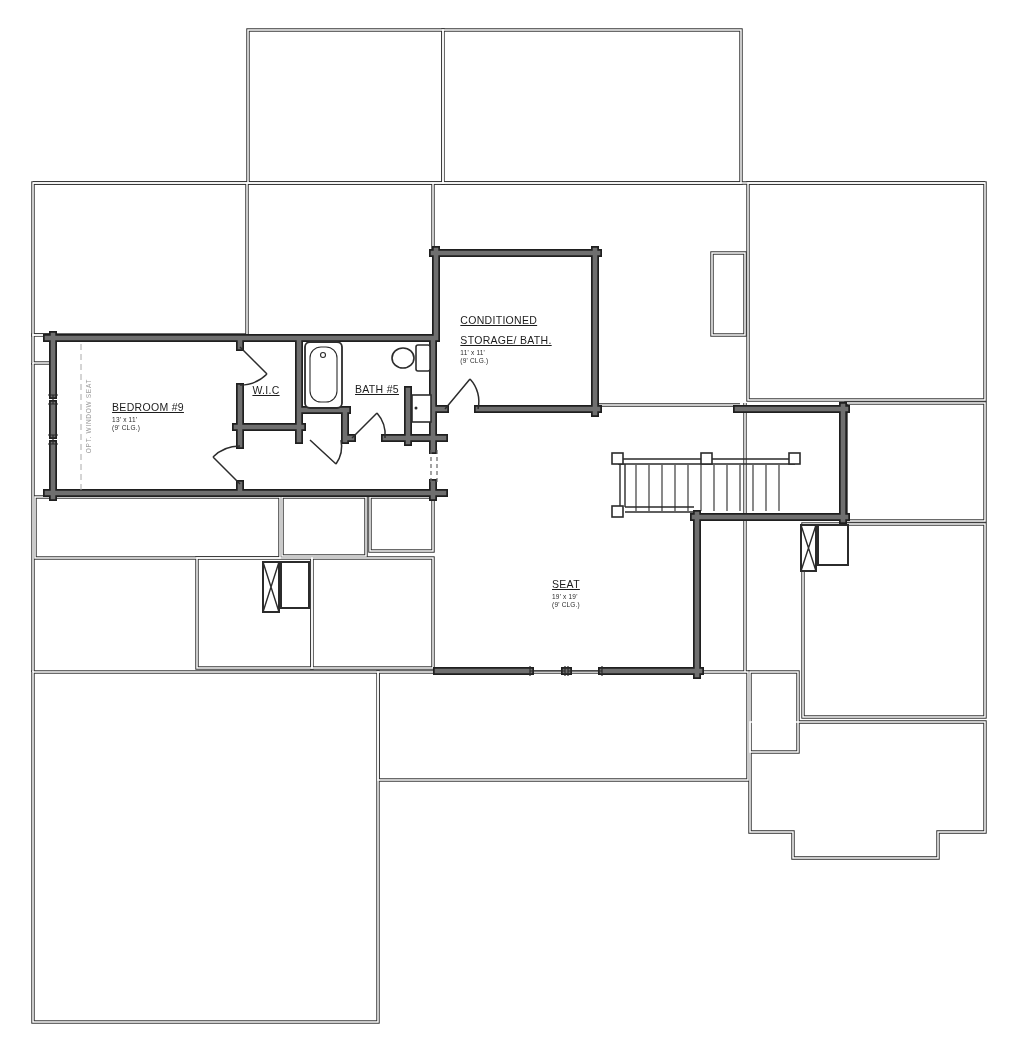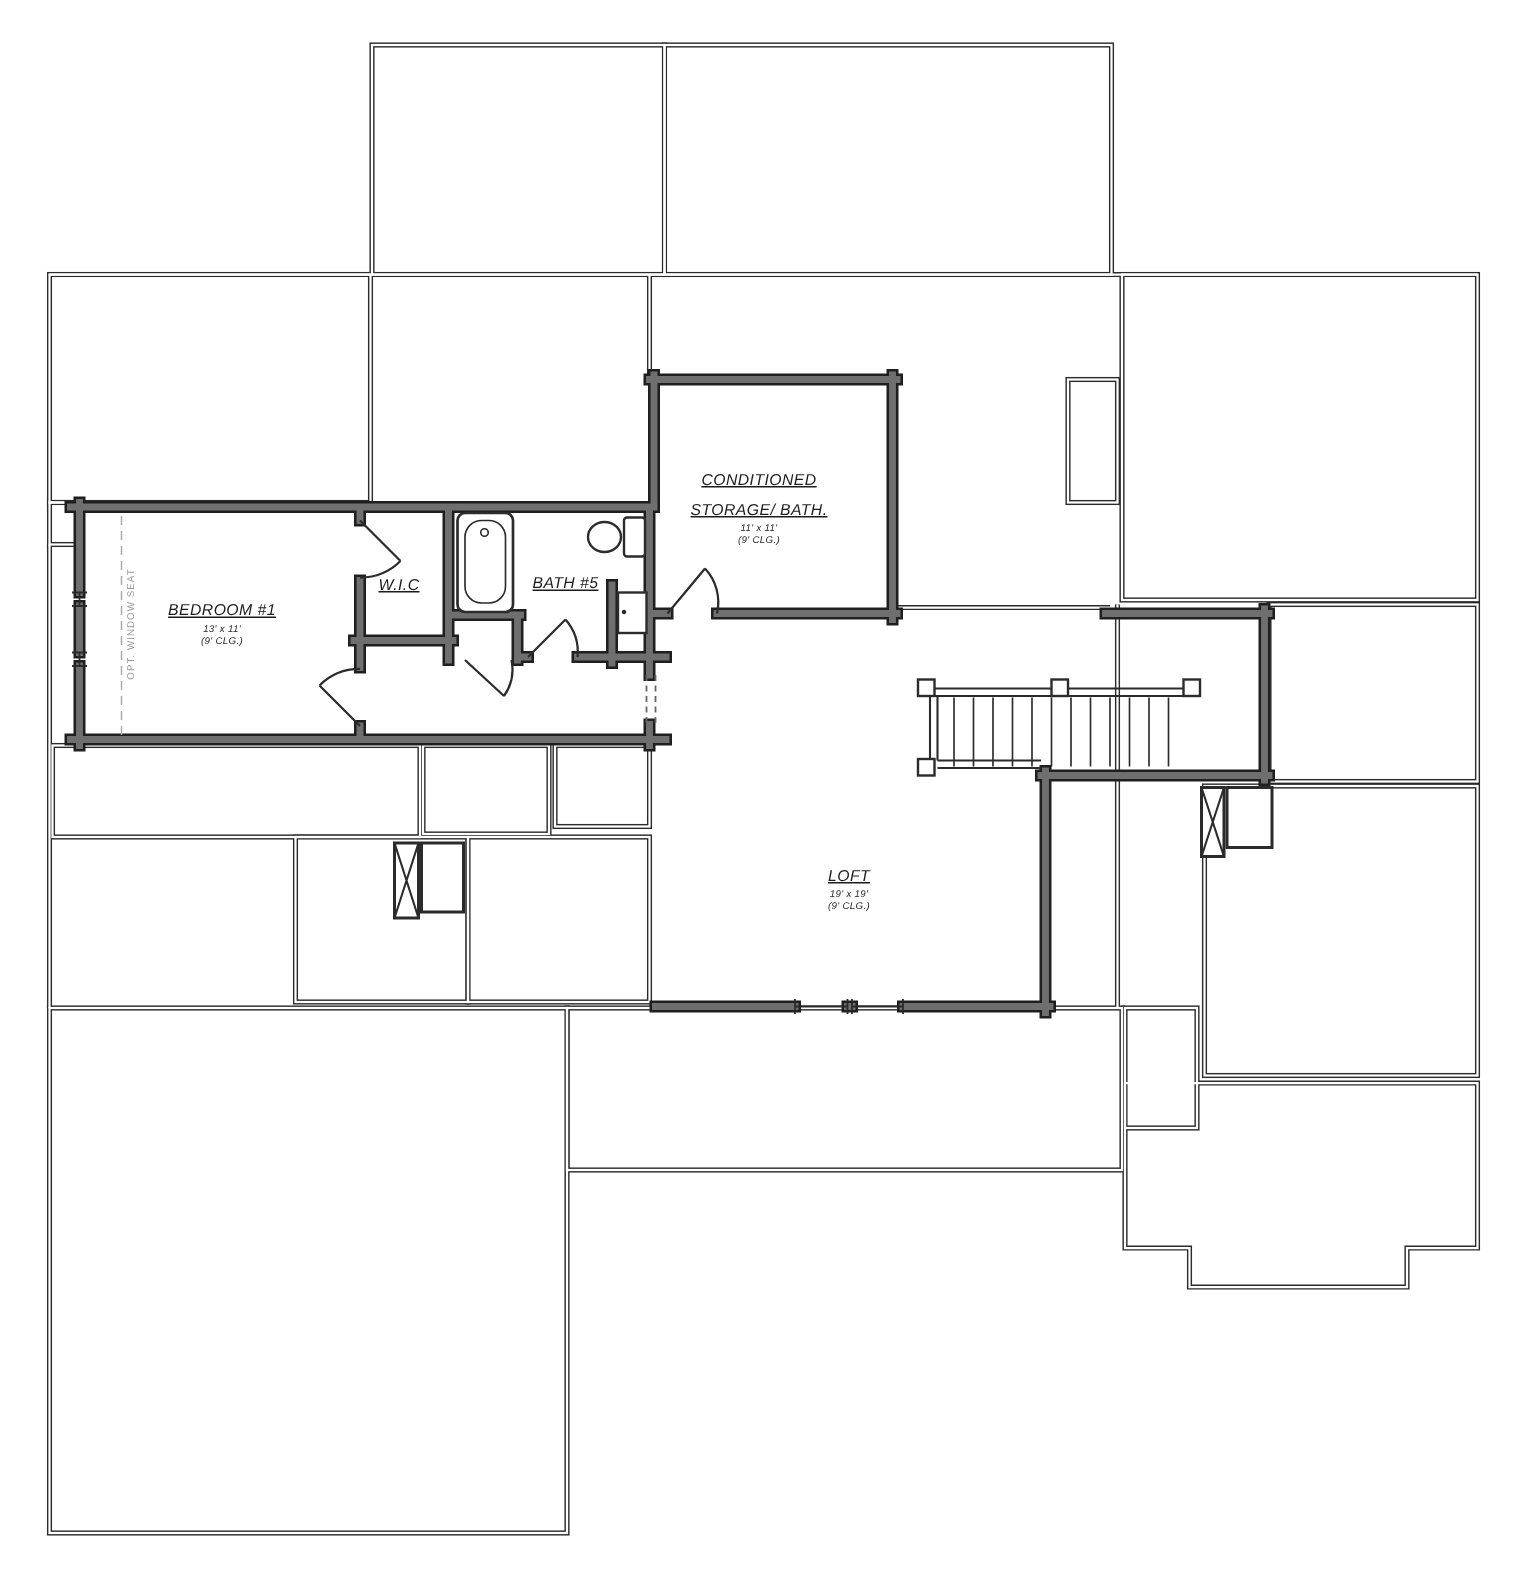--- a/index.html
+++ b/index.html
@@ -7,25 +7,23 @@
     position:relative;
     width:1022px;height:1051px;
     background:#ffffff;
     font-family:"Liberation Sans", sans-serif;
     overflow:hidden;
   }
   #plan-svg{position:absolute;left:0;top:0;}
   .room-label{
     position:absolute;
     transform:translateX(-50%);
-    text-align:center;
     color:#1c1c1c;
     white-space:nowrap;
     line-height:1.25;
-    font-style:italic;
   }
   .room-name{
     display:inline-block;
     font-size:10.5px;
     letter-spacing:.3px;
     text-decoration:underline;
     text-underline-offset:1px;
   }
   .room-sub{
     display:block;
@@ -219,41 +217,41 @@
     <rect x="416" y="345" width="14" height="26" rx="2" stroke-width="1.6"></rect>
     <ellipse cx="403" cy="358" rx="11" ry="10" stroke-width="1.6"></ellipse>
   </g>
   <g stroke="#2c2c2c" fill="#ffffff">
     <rect x="412" y="395" width="19" height="27" stroke-width="1.6"></rect>
     <circle cx="416" cy="408" r="1.5" fill="#2c2c2c" stroke="none"></circle>
   </g>
 </svg>
 
   <div class="room-label" style="left:148px; top:396px;">
-    <span class="room-name">BEDROOM #1</span>
+    <span class="room-name">BEDROOM #9</span>
     <span class="room-sub">13' x 11'</span>
     <span class="room-sub">(9' CLG.)</span>
   </div>
 
   <div class="room-label" style="left:266px; top:379px;">
     <span class="room-name">W.I.C</span>
   </div>
 
   <div class="room-label" style="left:377px; top:378px;">
     <span class="room-name">BATH #5</span>
   </div>
 
   <div class="room-label" style="left:506px; top:309px;">
     <span class="room-name">CONDITIONED</span><br>
     <span class="room-name">STORAGE/ BATH.</span>
     <span class="room-sub">11' x 11'</span>
     <span class="room-sub">(9' CLG.)</span>
   </div>
 
   <div class="room-label" style="left:566px; top:573px;">
-    <span class="room-name">LOFT</span>
+    <span class="room-name">SEAT</span>
     <span class="room-sub">19' x 19'</span>
     <span class="room-sub">(9' CLG.)</span>
   </div>
 
   <div class="vert-note" style="left:88px; top:416px;">OPT. WINDOW SEAT</div>
 
 </div>
 
 </body></html>

